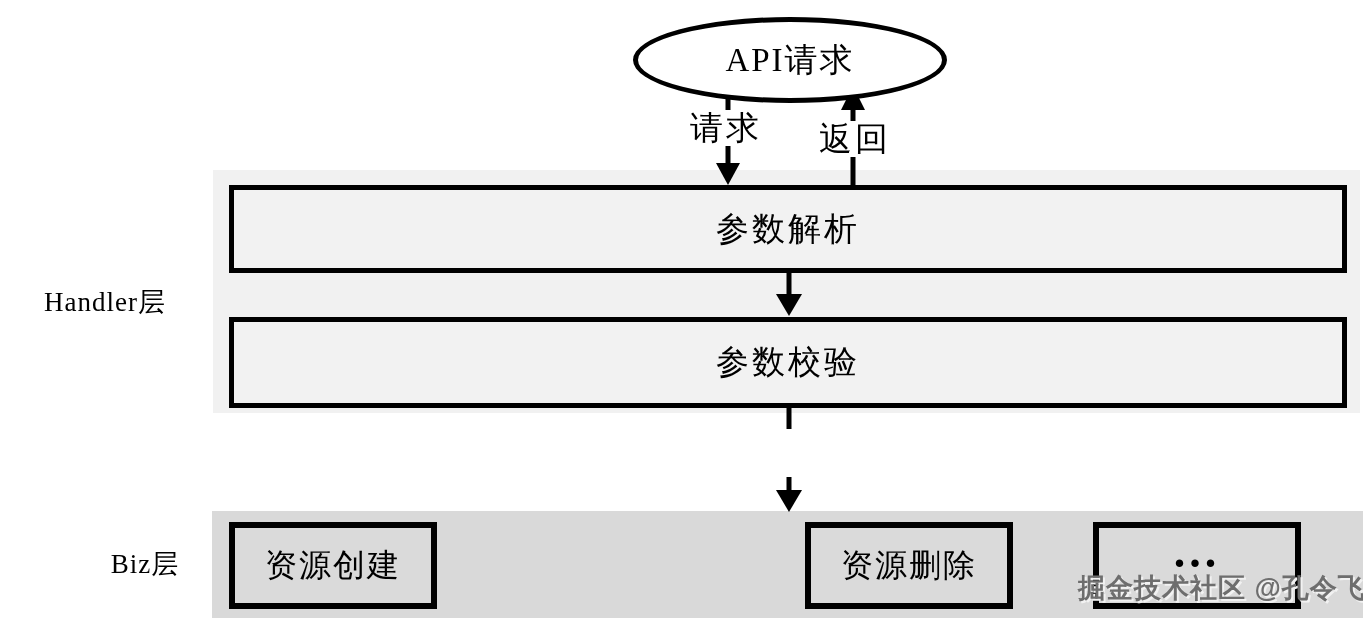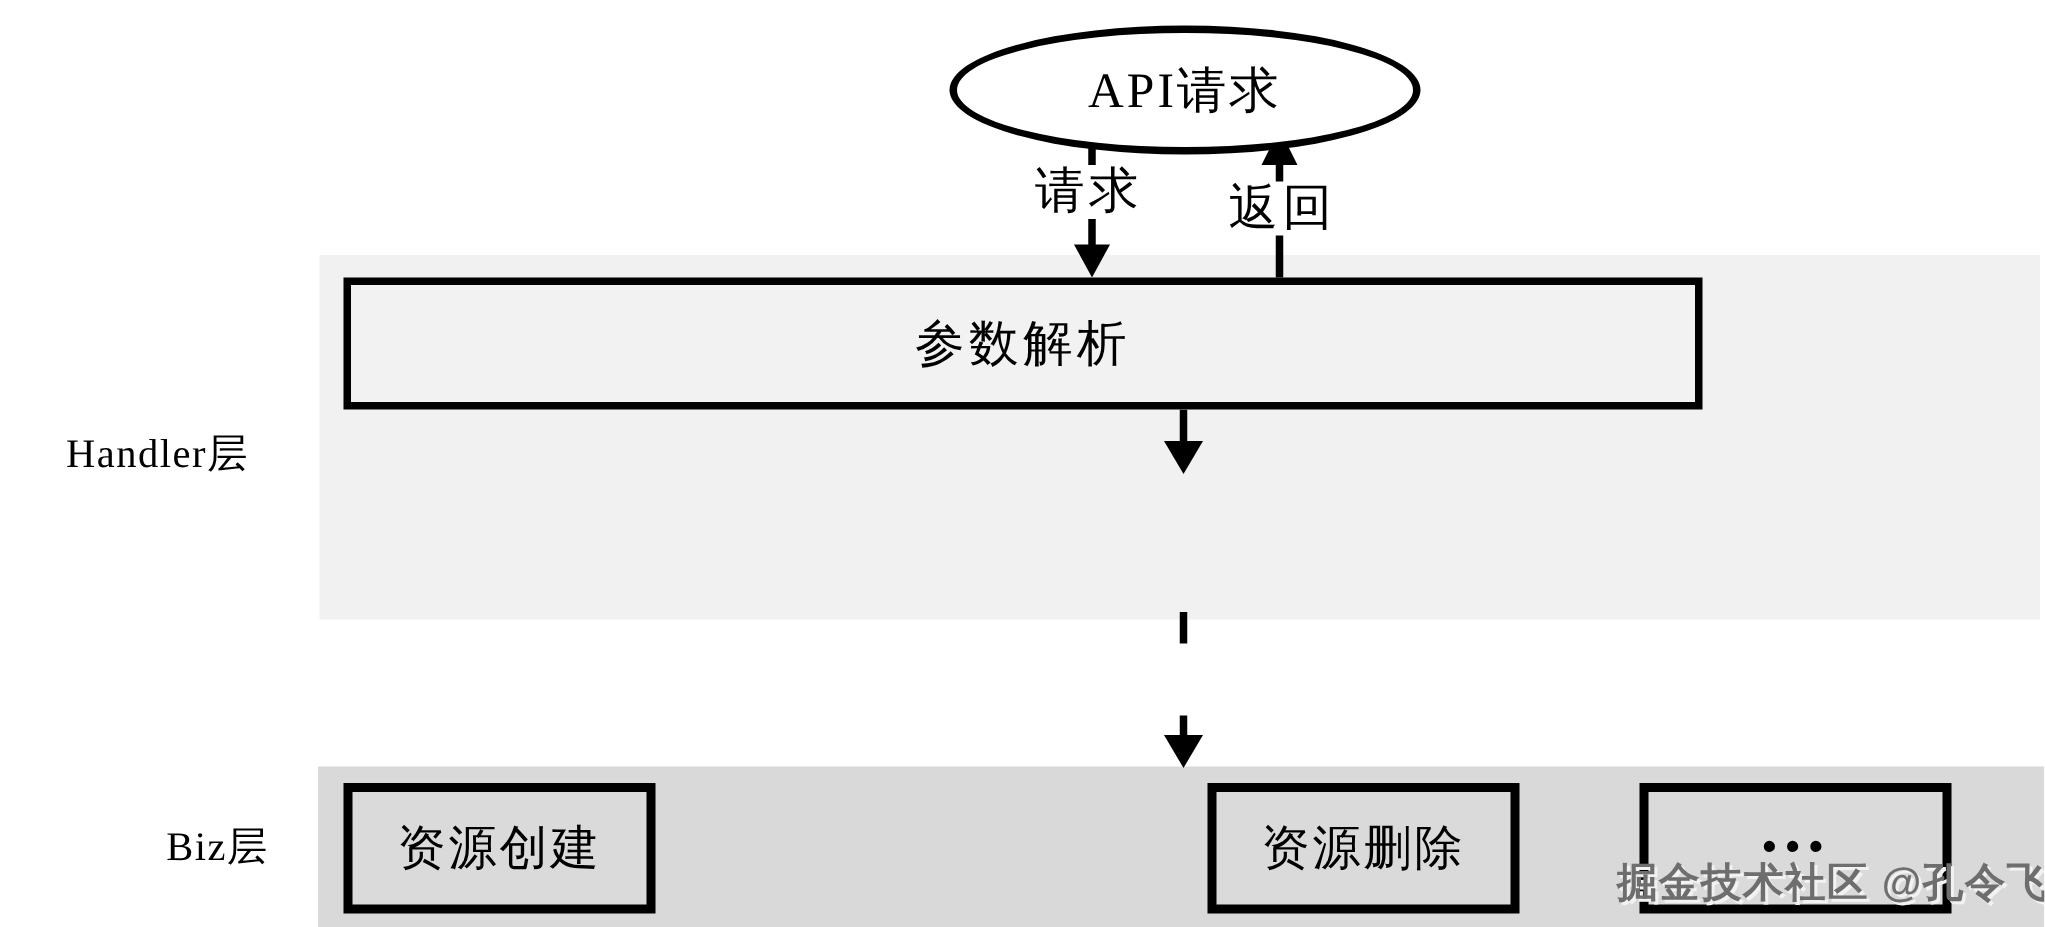--- a/index.html
+++ b/index.html
@@ -47,21 +47,21 @@
 
   
   .layer-label {
     font-size: 27px; text-align: center; z-index: 2; letter-spacing: 1px;
   }
   .lbl-handler { left: 8px;  top: 284px; width: 194px; }
   .lbl-biz     { left: 82px; top: 546px; width: 126px; }
 
   
   .handler-box {
-    left: 229px; width: 906px;
+    left: 229px; width: 1118px;
     border: 5px solid #000; background: #f2f2f2;
     display: flex; align-items: center; justify-content: center;
     font-size: 33px; letter-spacing: 3px;
     z-index: 2;
   }
   .box-parse    { top: 185px; height: 88px; }
   .box-validate { top: 317px; height: 91px; }
 
   
   .biz-box {
@@ -122,20 +122,23 @@
 
   <div class="abs edge-label lbl-request">请求</div>
   <div class="abs edge-label lbl-return">返回</div>
 
   <div class="abs layer-label lbl-handler">Handler层</div>
   <div class="abs layer-label lbl-biz">Biz层</div>
 
   <div class="abs handler-box box-parse">
     <span>参数解析</span>
   </div>
+  <div class="abs handler-box box-validate">
+    <span>参数校验</span>
+  </div>
 
   <div class="abs biz-box biz-box-1">
     <span>资源创建</span>
   </div>
   <div class="abs biz-box biz-box-3">
     <span>资源删除</span>
   </div>
   <div class="abs biz-box biz-box-4">
     <span class="ellipsis-text">...</span>
   </div>

